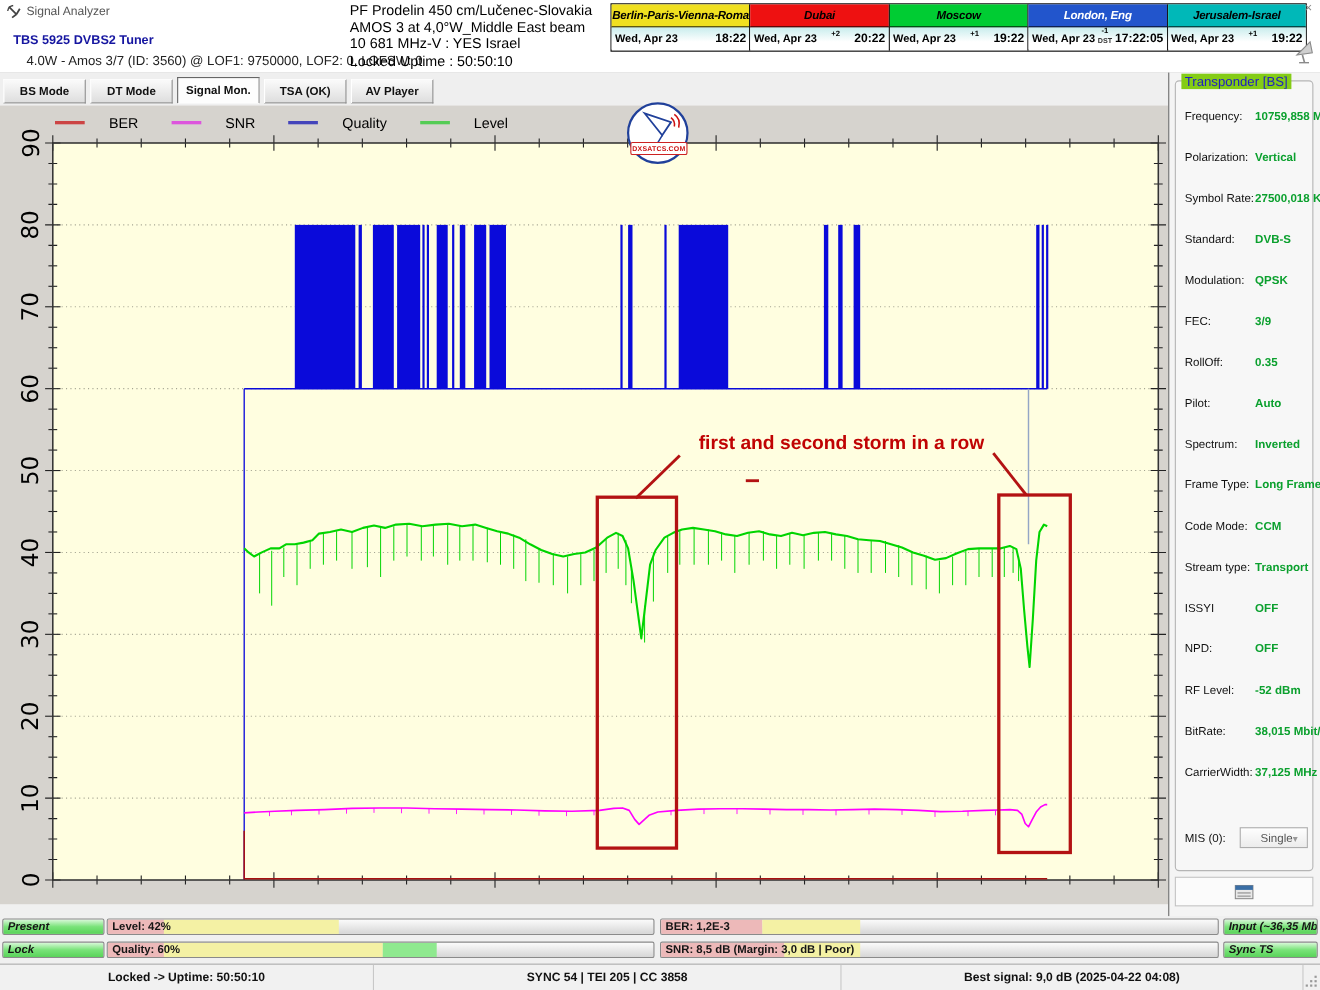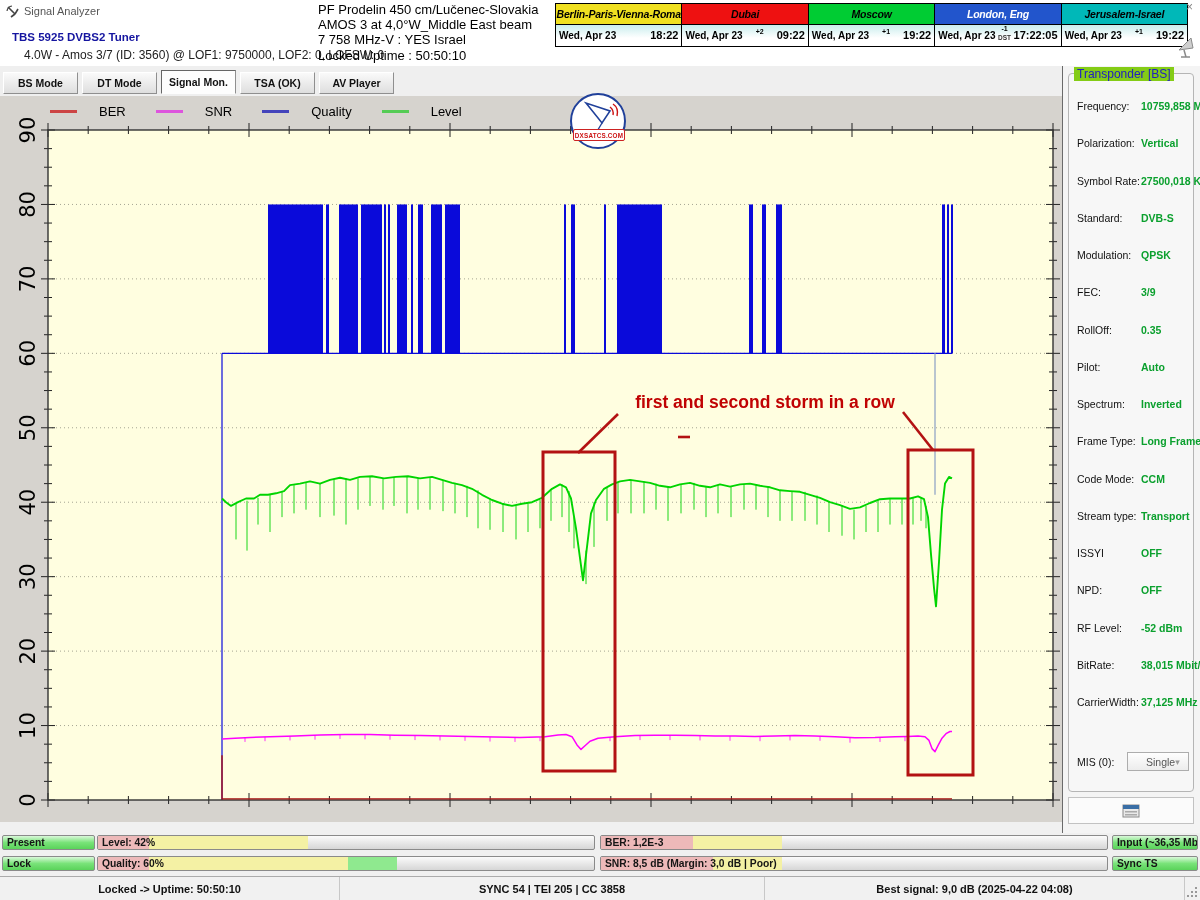--- a/index.html
+++ b/index.html
@@ -57,21 +57,21 @@
   .mis-label{color:#111;white-space:nowrap;}
   .mis-select{margin-left:auto;width:62px;height:19px;border:1px solid #adadad;background:linear-gradient(#fefefe,#ececec);
               display:flex;align-items:center;padding:0 18px;box-sizing:border-box;font-size:10.5px;color:#555;cursor:pointer;}
   .mis-chevron{margin-left:auto;color:#999;font-size:9px;}
   .panel-button{position:absolute;left:5px;top:731px;width:126px;height:27px;background:#fbfbfb;border:1px solid #c2c2c2;
                 display:flex;align-items:center;justify-content:center;box-sizing:border-box;cursor:pointer;}
 
   
   .bars{position:absolute;left:0;top:833px;width:1200px;height:43px;background:#f0f0f0;}
   .meter{position:absolute;height:15px;border:1px solid #8a8a8a;border-radius:2px;box-sizing:border-box;overflow:hidden;background:linear-gradient(#fbfbfb,#d6d6d6);}
-  .meter.green{background:linear-gradient(#d9f8d9,#79e379 50%,#5ad35a);}
+  .meter.green{background:linear-gradient(#d9f8d9,#79e379 50%,#5ad35a);font-style:italic;}
   .meter-label{position:absolute;left:4px;top:0;font-size:10.3px;font-weight:600;color:#151515;line-height:14px;white-space:nowrap;z-index:2;}
   .meter-seg{position:absolute;top:0;height:100%;z-index:1;}
   #m-present{left:2px;top:2px;width:93px;}   #m-lock{left:2px;top:23px;width:93px;}
   #m-level{left:97px;top:2px;width:498px;}   #m-quality{left:97px;top:23px;width:498px;}
   #m-ber{left:600px;top:2px;width:508px;}    #m-snr{left:600px;top:23px;width:508px;}
   #m-input{left:1112px;top:2px;width:86px;}  #m-sync{left:1112px;top:23px;width:86px;}
 
   
   .statusbar{position:absolute;left:0;top:876px;width:1200px;height:24px;background:#f1f1f1;border-top:1px solid #ababab;display:flex;box-sizing:border-box;}
   .sb-sec{display:flex;align-items:center;justify-content:center;font-size:11px;font-weight:600;color:#111;border-right:1px solid #c8c8c8;box-sizing:border-box;}
@@ -98,40 +98,40 @@
           <path d="M2 2 L9 9 M9 9 L12 4 M9 9 L5 12" stroke="#444" stroke-width="1.6" fill="none"></path>
           <path d="M1 6 A6 6 0 0 1 6 1" stroke="#444" stroke-width="1.2" fill="none"></path>
         </svg>
     </span>
     <span class="app-title">Signal Analyzer</span>
     <div class="tuner-name">TBS 5925 DVBS2 Tuner</div>
     <div class="tuner-detail">4.0W - Amos 3/7 (ID: 3560) @ LOF1: 9750000, LOF2: 0, LOFSW: 0</div>
     <div class="center-info" id="center-info">
         <div>PF Prodelin 450 cm/Lučenec-Slovakia</div>
         <div>AMOS 3 at 4,0°W_Middle East beam</div>
-        <div>7 758 MHz-V : YES Israel</div>
+        <div>10 681 MHz-V : YES Israel</div>
         <div>Locked Uptime : 50:50:10</div>
       </div>
     <div class="clocks" id="clocks">
         <div class="clk">
           <div class="clk-head" style="background: rgb(240, 224, 32); color: rgb(0, 0, 0);">Berlin-Paris-Vienna-Roma</div>
           <div class="clk-body">
             <span class="clk-date">Wed, Apr 23</span>
             <span class="clk-mid"></span>
             <span class="clk-time">18:22</span>
           </div>
         </div>
         <div class="clk">
           <div class="clk-head" style="background: rgb(238, 17, 17); color: rgb(0, 0, 0);">Dubai</div>
           <div class="clk-body">
             <span class="clk-date">Wed, Apr 23</span>
             <span class="clk-mid">
               <b class="clk-off">+2</b>
             </span>
-            <span class="clk-time">09:22</span>
+            <span class="clk-time">20:22</span>
           </div>
         </div>
         <div class="clk">
           <div class="clk-head" style="background: rgb(0, 204, 51); color: rgb(0, 0, 0);">Moscow</div>
           <div class="clk-body">
             <span class="clk-date">Wed, Apr 23</span>
             <span class="clk-mid">
               <b class="clk-off">+1</b>
             </span>
             <span class="clk-time">19:22</span>

